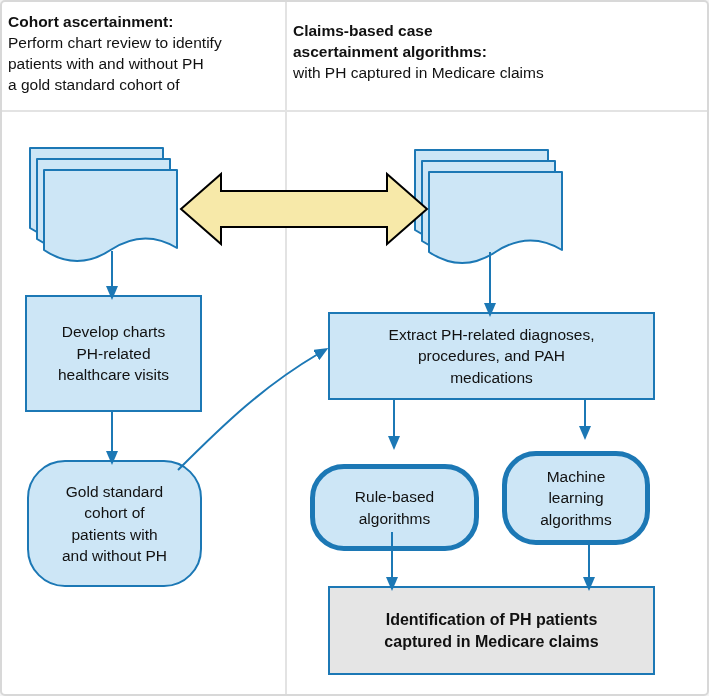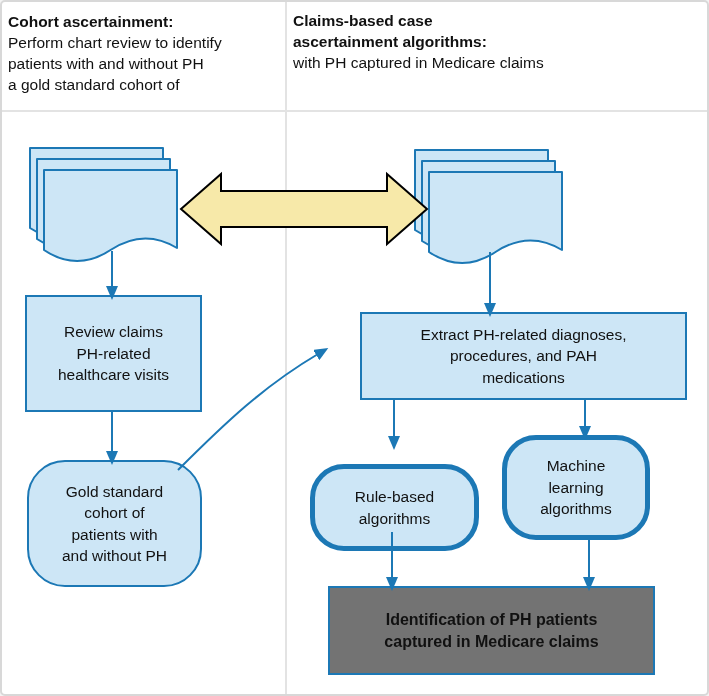--- a/index.html
+++ b/index.html
@@ -9,34 +9,34 @@
     overflow:hidden; font-family:"Liberation Sans","DejaVu Sans",sans-serif;
     color:var(--text,#111);
   }
   .divider-v{position:absolute; left:283px; top:0; width:2px; height:100%;
     background:var(--divider,#e3e3e3); z-index:0;}
   .divider-h{position:absolute; left:0; top:108px; width:100%; height:2px;
     background:var(--divider,#e3e3e3); z-index:0;}
   .header{position:absolute; font-size:15.5px; line-height:21px; z-index:2;}
   .header .title{font-weight:bold;}
   .header-left{left:6px; top:9px; width:272px;}
-  .header-right{left:291px; top:8px; width:412px;}
+  .header-right{left:291px; top:18px; width:412px;}
   .line{display:block; white-space:nowrap;}
   .node{
     position:absolute; box-sizing:border-box; z-index:2;
     background:var(--node-fill,#cde6f6); border:2px solid var(--node-stroke,#1c78b5);
     display:flex; flex-direction:column; justify-content:center; align-items:center;
     text-align:center; font-size:15.5px; line-height:21.5px;
   }
   .node-review{left:23px; top:293px; width:177px; height:117px;}
   .node-gold{left:25px; top:458px; width:175px; height:127px; border-radius:38px;}
-  .node-extract{left:326px; top:310px; width:327px; height:88px;margin-left:32px;}
+  .node-extract{left:326px; top:310px; width:327px; height:88px;}
   .node-rule{left:308px; top:462px; width:169px; height:87px; border-width:5px; border-radius:34px;}
-  .node-ml{left:500px; top:433px; width:148px; height:105px; border-width:5px; border-radius:34px;}
-  .node-id{left:326px; top:584px; width:327px; height:89px; background:#737373; font-weight:bold; font-size:16px;}
+  .node-ml{left:500px; top:449px; width:148px; height:94px; border-width:5px; border-radius:34px;}
+  .node-id{left:326px; top:584px; width:327px; height:89px; background:#e5e5e5; font-weight:bold; font-size:16px;}
   .stack-label{
     position:absolute; z-index:2; text-align:center; font-size:16px; line-height:22px;
   }
   .label-ehr{left:42px; top:196px; width:135px;}
   .label-medicare{left:427px; top:185px; width:131px;}
   .label-linked{left:252px; top:196px; width:100px; text-align:center; font-size:15.5px; z-index:3;}
   svg.overlay{position:absolute; left:0; top:0; z-index:3; pointer-events:none;}
   .doc{fill:var(--node-fill,#cde6f6); stroke:var(--node-stroke,#1c78b5);
     stroke-width:2; stroke-linejoin:round;}
   .connector{stroke:var(--connector,#1c78b5); stroke-width:2; fill:none;}
@@ -58,21 +58,21 @@
     <span class="line">a gold standard cohort of</span>
   </div>
 
   <div class="header header-right">
     <span class="line title">Claims-based case</span>
     <span class="line title">ascertainment algorithms:</span>
     <span class="line">with PH captured in Medicare claims</span>
   </div>
 
   <div class="node node-review">
-    <span class="line">Review claims</span>
+    <span class="line">Develop charts</span>
     <span class="line">PH-related</span>
     <span class="line">healthcare visits</span>
   </div>
 
   <div class="node node-gold">
     <span class="line">Gold standard</span>
     <span class="line">cohort of</span>
     <span class="line">patients with</span>
     <span class="line">and without PH</span>
   </div>

